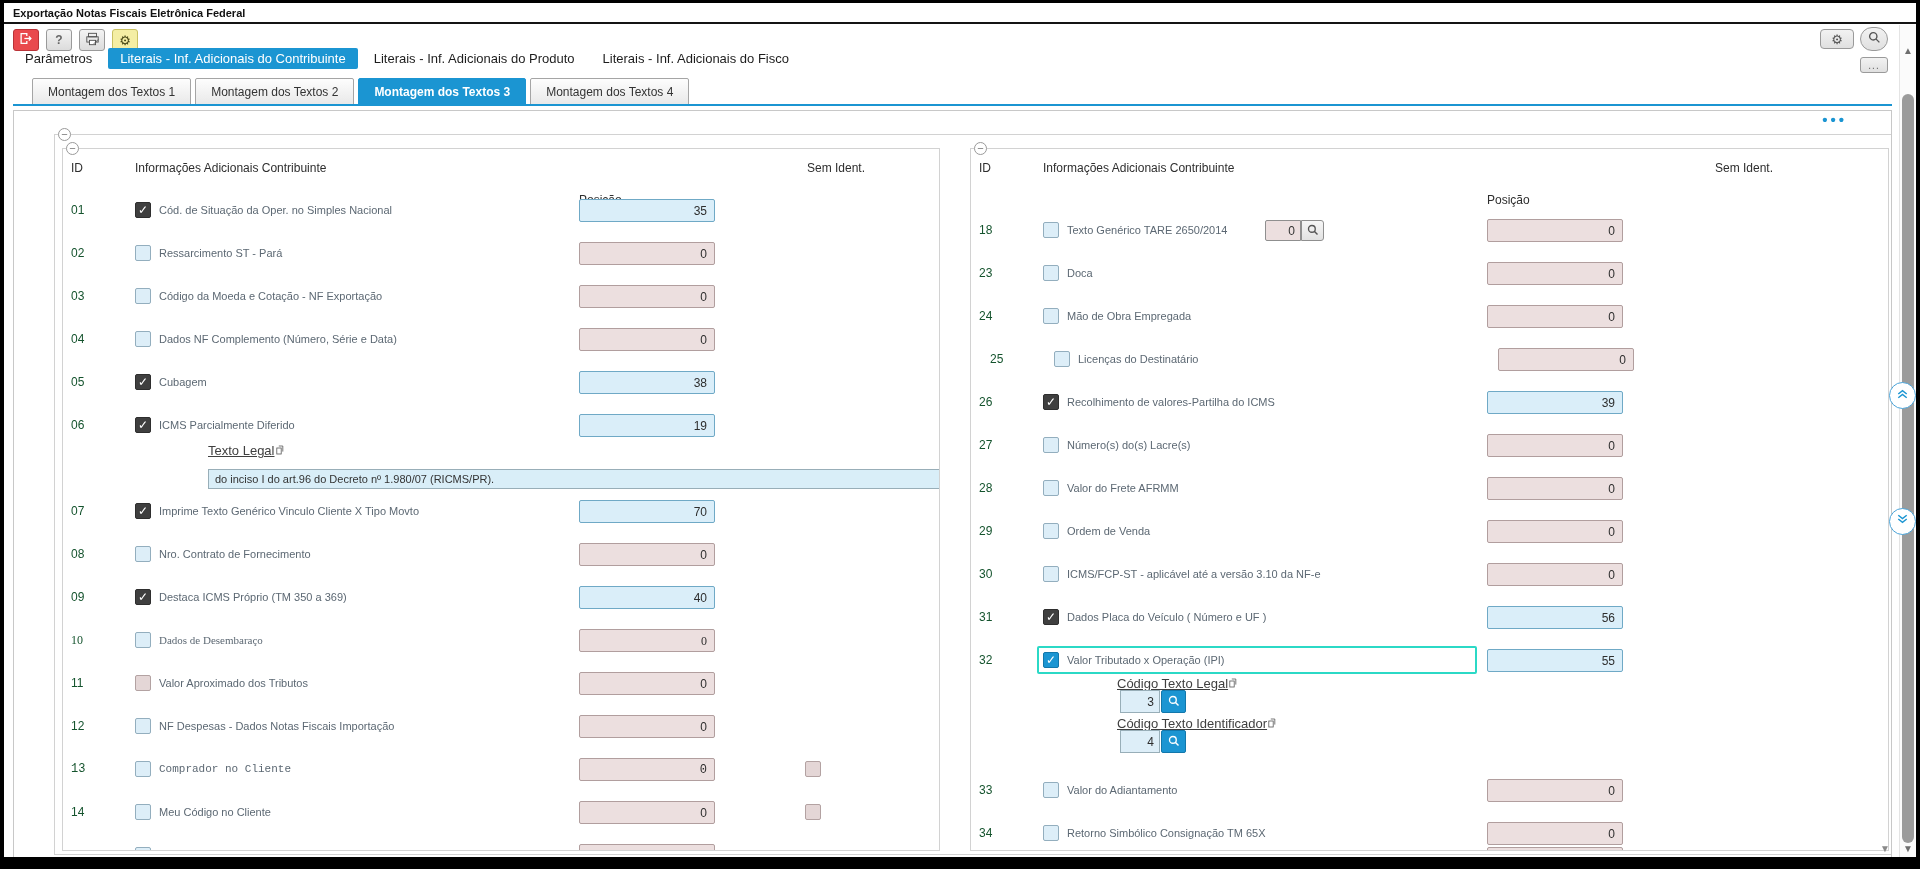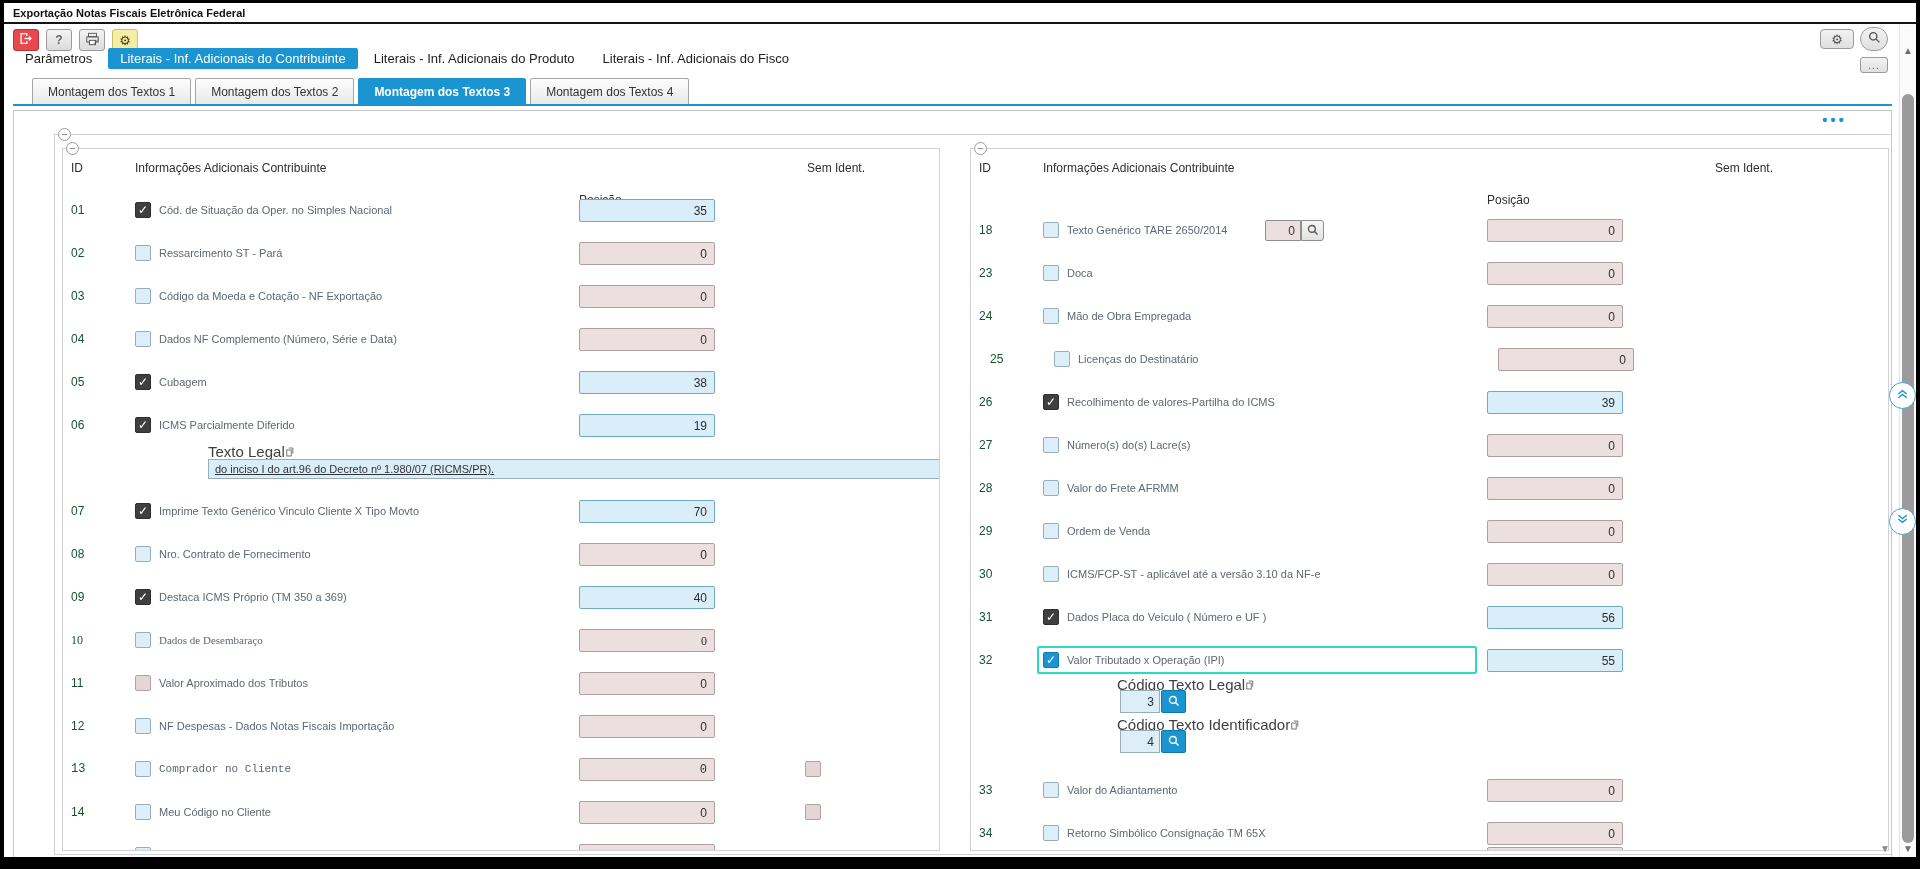--- a/index.html
+++ b/index.html
@@ -81,21 +81,21 @@
                 border:2px solid #2bd9c6; border-radius:2px; }
 
   
   .code-input { position:absolute; left:294px; top:1px; width:36px; height:21px; background:#ecdfdf;
                 border:1px solid #8f8f8f; border-radius:2px 0 0 2px; font-size:12px; text-align:right; padding:3px 5px; }
   .code-btn { position:absolute; left:330px; top:1px; width:23px; height:21px; border:1px solid #8f8f8f;
               border-radius:0 3px 3px 0; background:linear-gradient(#f6f6f6,#e2e2e2); color:#555;
               display:flex; align-items:center; justify-content:center; }
 
   
-  .sub-label { position:absolute; left:145px; font-size:15px; color:#3f3f3f; white-space:nowrap; }
+  .sub-label { position:absolute; left:145px; font-size:13px; color:#3f3f3f; white-space:nowrap;text-decoration:underline; }
   .hint-icon { display:inline-block; vertical-align:top; margin-left:1px; }
   .textlegal-input { position:absolute; left:145px; width:732px; height:20px; background:#d9eef8;
                      border:1px solid #98aeb8; font-size:11px; padding:3px 6px; color:#333; white-space:nowrap; overflow:hidden; }
   .scf-input { position:absolute; left:149px; width:40px; height:23px; background:#ddeef8; border:1px solid #98aeb8;
                text-align:right; font-size:12px; padding:4px 5px; color:#2e2e2e; }
   .scf-btn { position:absolute; left:190px; width:25px; height:23px; background:#1b95d2; border:1px solid #1277ab;
              border-radius:2px; color:#fff; display:flex; align-items:center; justify-content:center; }
 
   
   .scrollbar { position:absolute; top:22px; right:0; width:17px; bottom:0; background:#fbfbfb; border-left:1px solid #e4e4e4; }
@@ -218,21 +218,21 @@
           <div class="cb checked">
             <span class="tick">✓</span>
           </div>
           <span class="row-label">ICMS Parcialmente Diferido</span>
           <div class="pos-input filled">19</div>
         </div>
         <span class="sub-label" style="top: 294px;">Texto Legal<span class="hint-icon"><svg width="8" height="10" viewBox="0 0 10 12">
               <path d="M3.5 1h5v7" fill="none" stroke="#555"></path>
               <rect x="1" y="3.5" width="5.5" height="7.5" fill="none" stroke="#555"></rect>
             </svg></span></span>
-        <div class="textlegal-input" style="top: 310px; text-decoration: underline;">do inciso I do art.96 do Decreto nº 1.980/07 (RICMS/PR).</div>
+        <div class="textlegal-input" style="top: 320px;">do inciso I do art.96 do Decreto nº 1.980/07 (RICMS/PR).</div>
         <div class="panel-row" style="top: 351px;">
           <span class="row-id">07</span>
           <div class="cb checked">
             <span class="tick">✓</span>
           </div>
           <span class="row-label">Imprime Texto Genérico Vinculo Cliente X Tipo Movto</span>
           <div class="pos-input filled">70</div>
         </div>
         <div class="panel-row" style="top: 394px;">
           <span class="row-id">08</span>

